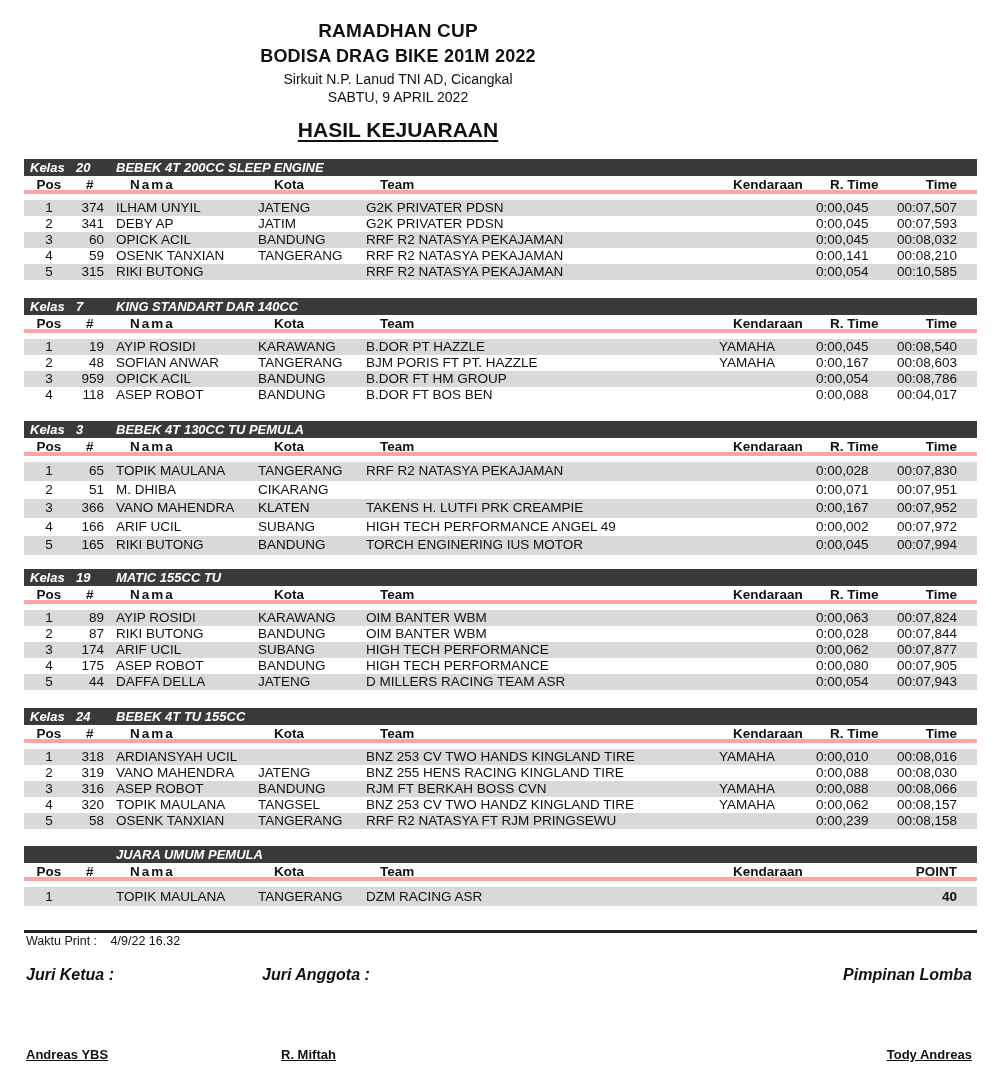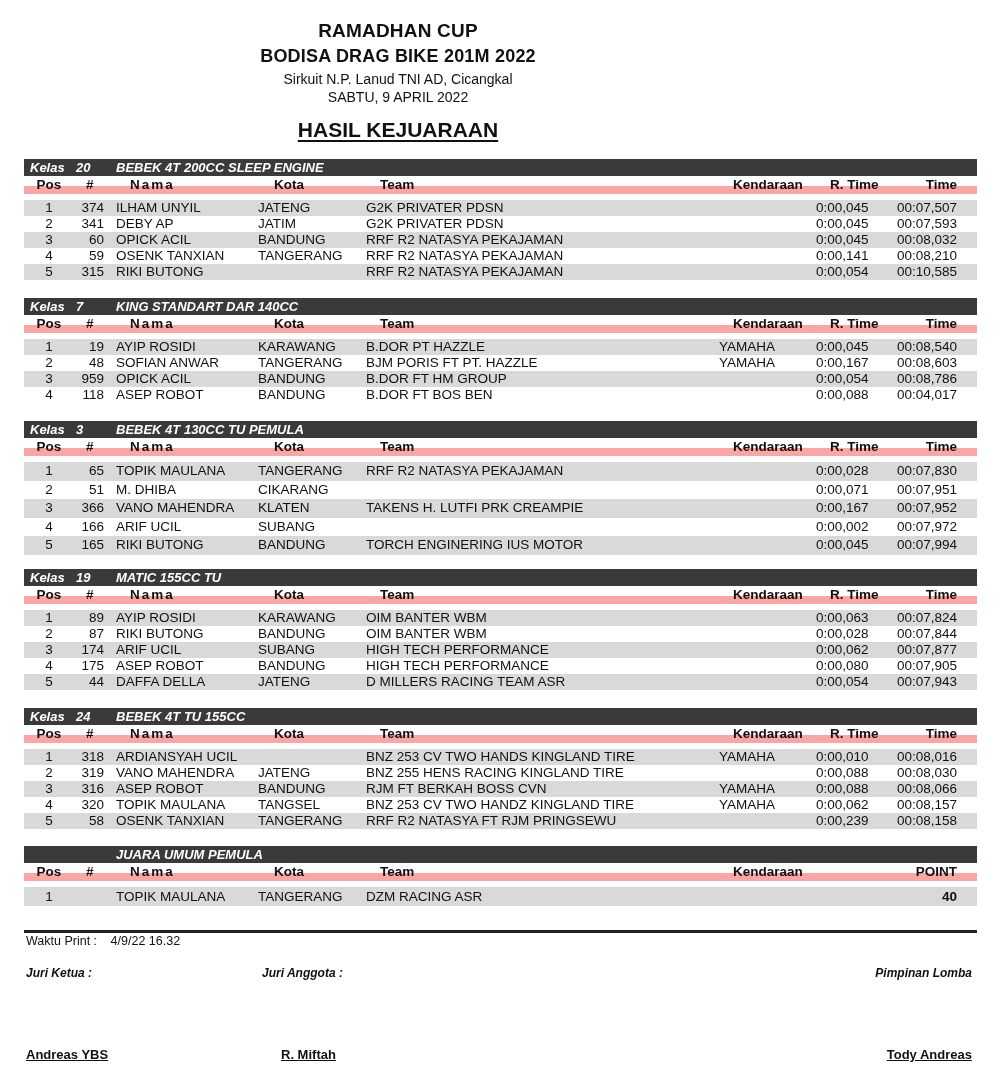--- a/index.html
+++ b/index.html
@@ -8,21 +8,21 @@
   .head { position: absolute; left: 0; width: 796px; text-align: center; }
   .t1 { top: 20px; font-size: 19px; font-weight: bold; letter-spacing: 0.2px; }
   .t2 { top: 46px; font-size: 18px; font-weight: bold; letter-spacing: 0.2px; }
   .t3 { top: 71px; font-size: 14px; }
   .t4 { top: 89px; font-size: 14px; }
   .t5 { top: 118px; font-size: 21px; font-weight: bold; text-decoration: underline; text-underline-offset: 3px; }
 
   .section { position: absolute; left: 24px; width: 953px; }
   .bar { height: 17px; background: #3a3a3a; color: #fff; font-style: italic; font-weight: bold; font-size: 13px; line-height: 17px; position: relative; }
   .bar span { position: absolute; top: 0; }
-  .hdr { height: 18px; position: relative; font-weight: bold; font-size: 13.5px; line-height: 18px; border-bottom: 8px solid #fca5a5; }
+  .hdr { height: 18px; position: relative; font-weight: bold; font-size: 13.5px; line-height: 18px; border-bottom: 4px solid #fca5a5; }
   .hdr span, .row span { position: absolute; top: 0; white-space: nowrap; }
   .rows { margin-top: 6px; }
   .row { height: 16px; position: relative; font-size: 13.5px; line-height: 16px; }
   .row.shade { background: #d9d9d9; }
   .row.tall { height: 18.5px; line-height: 18.5px; }
 
   .c-pos { left: 0; width: 50px; text-align: center; }
   .c-no { left: 50px; width: 30px; text-align: right; }
   .c-nama { left: 92px; }
   .c-kota { left: 234px; }
@@ -36,21 +36,21 @@
   .c-point { right: 20px; font-weight: bold; }
   .c-pos-h { left: 0; width: 50px; text-align: center; }
   .c-no-h { left: 62px; }
   .c-nama-h { left: 106px; letter-spacing: 2px; }
   .c-kota-h { left: 250px; }
   .c-team-h { left: 356px; }
 
   .rule { position: absolute; left: 24px; width: 953px; height: 3px; background: #222; top: 930px; }
   .print { position: absolute; left: 26px; top: 934px; font-size: 12.5px; }
   .print .v { margin-left: 10px; }
-  .sig { position: absolute; font-size: 12px; font-style: italic; font-weight: bold; top: 966px; }
+  .sig { position: absolute; font-size: 16px; font-style: italic; font-weight: bold; top: 966px; }
   .name { position: absolute; font-size: 13px; font-weight: bold; text-decoration: underline; top: 1047px; }
 </style>
 </head>
 <body>
 
 <div class="head t1">RAMADHAN CUP</div>
 <div class="head t2">BODISA DRAG BIKE 201M 2022</div>
 <div class="head t3">Sirkuit N.P. Lanud TNI AD, Cicangkal</div>
 <div class="head t4">SABTU, 9 APRIL 2022</div>
 <div class="head t5">HASIL KEJUARAAN</div>
@@ -228,20 +228,21 @@
           <span class="c-team">TAKENS H. LUTFI PRK CREAMPIE</span>
           <span class="c-kend"></span>
           <span class="c-rt">0:00,167</span>
           <span class="c-time">00:07,952</span>
         </div>
         <div class="row tall">
           <span class="c-pos">4</span>
           <span class="c-no">166</span>
           <span class="c-nama">ARIF UCIL</span>
           <span class="c-kota">SUBANG</span>
+          <span class="c-team">HIGH TECH PERFORMANCE ANGEL 49</span>
           <span class="c-kend"></span>
           <span class="c-rt">0:00,002</span>
           <span class="c-time">00:07,972</span>
         </div>
         <div class="row shade tall">
           <span class="c-pos">5</span>
           <span class="c-no">165</span>
           <span class="c-nama">RIKI BUTONG</span>
           <span class="c-kota">BANDUNG</span>
           <span class="c-team">TORCH ENGINERING IUS MOTOR</span>

